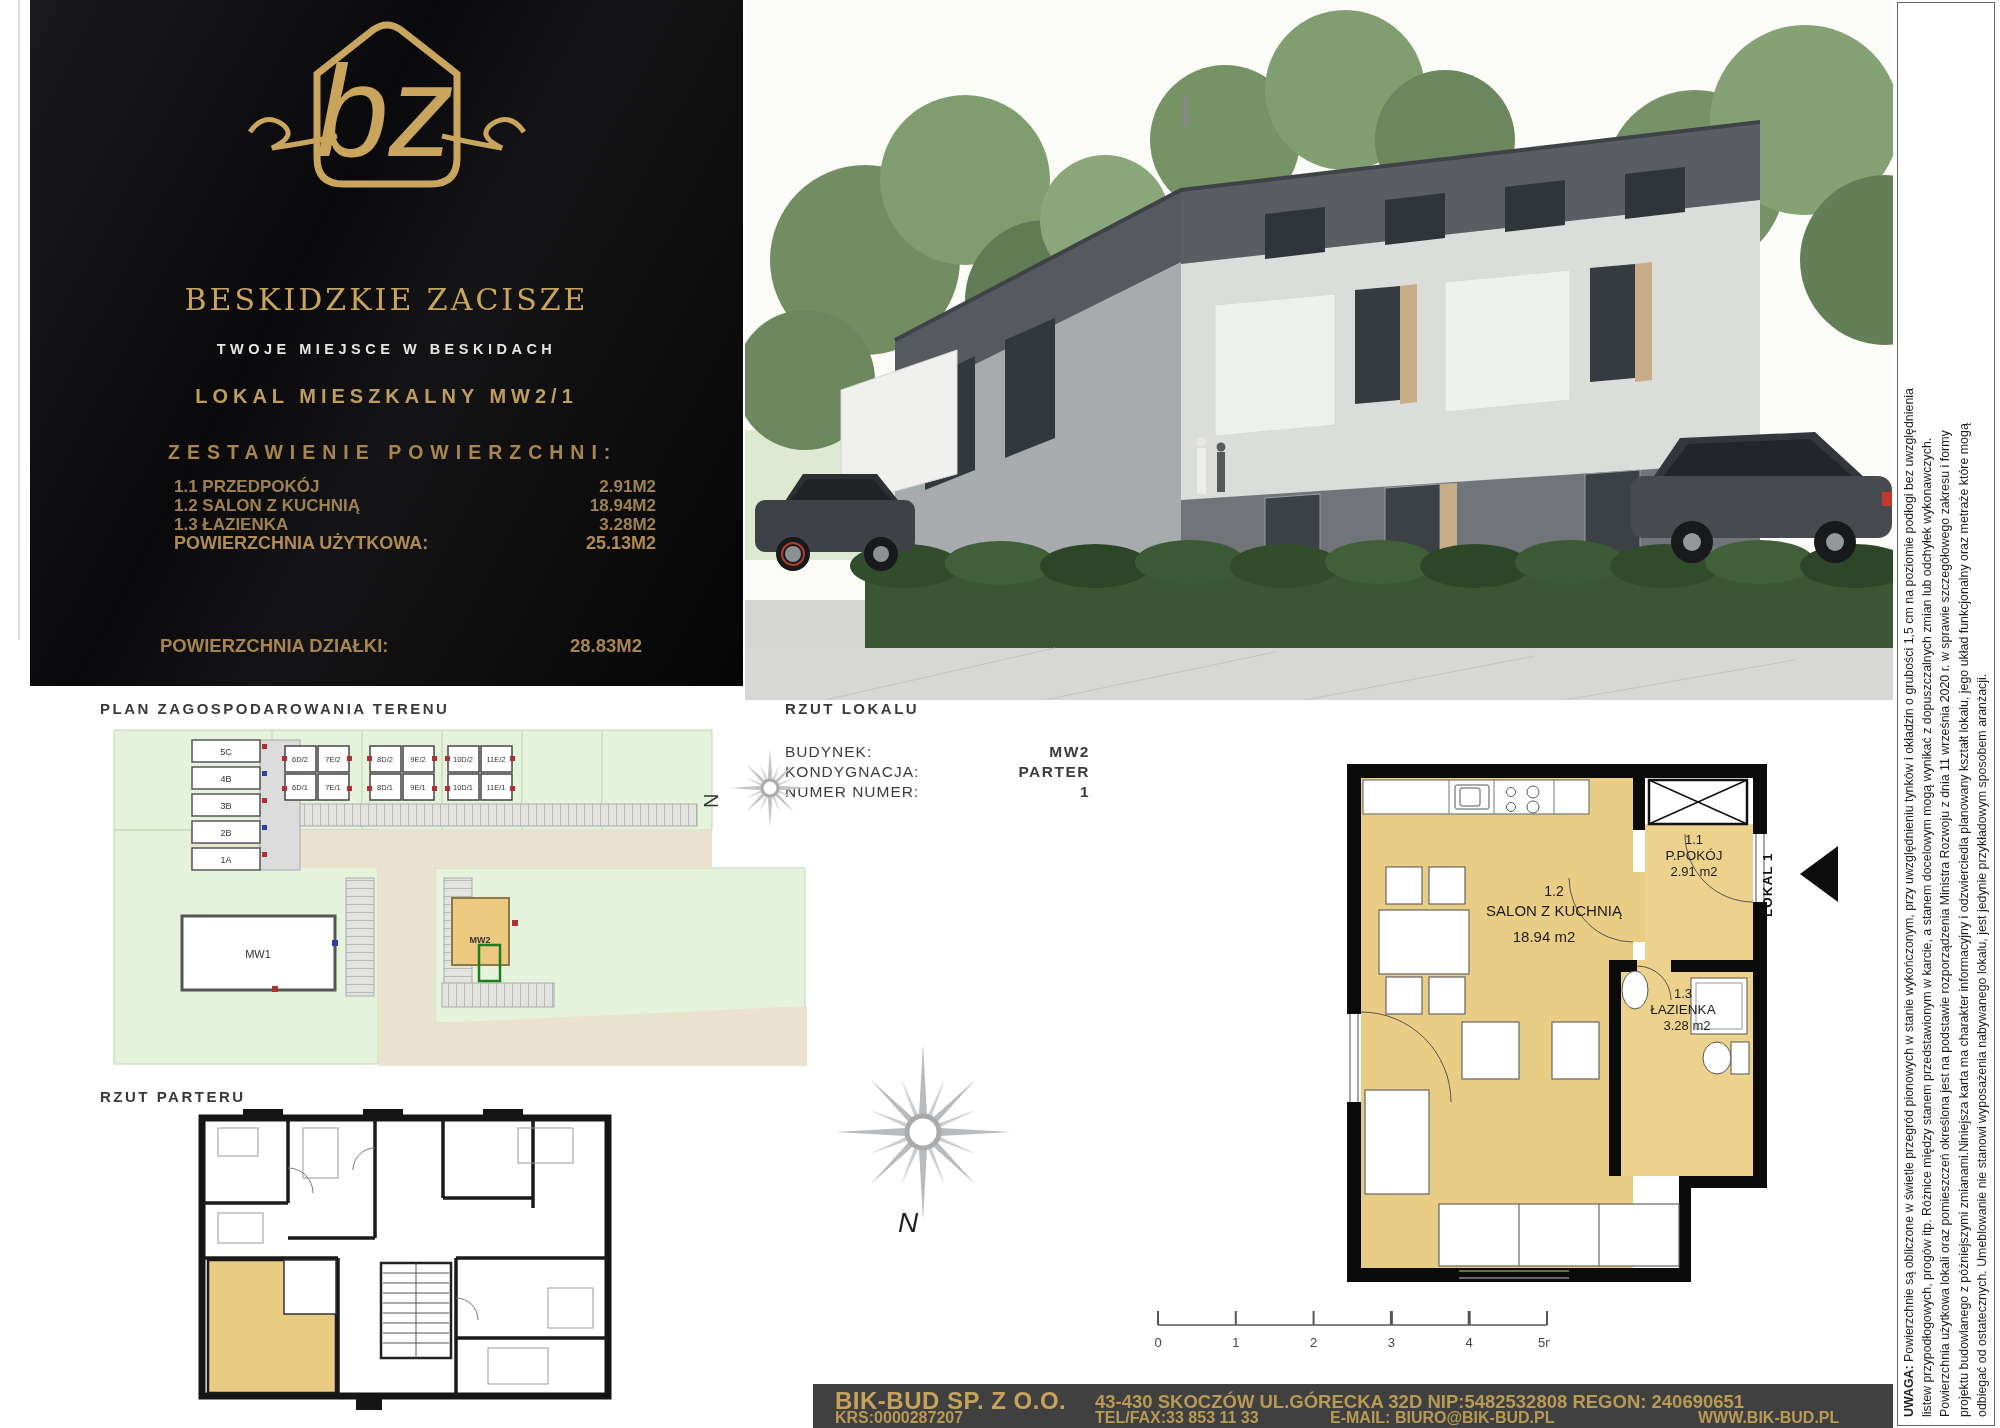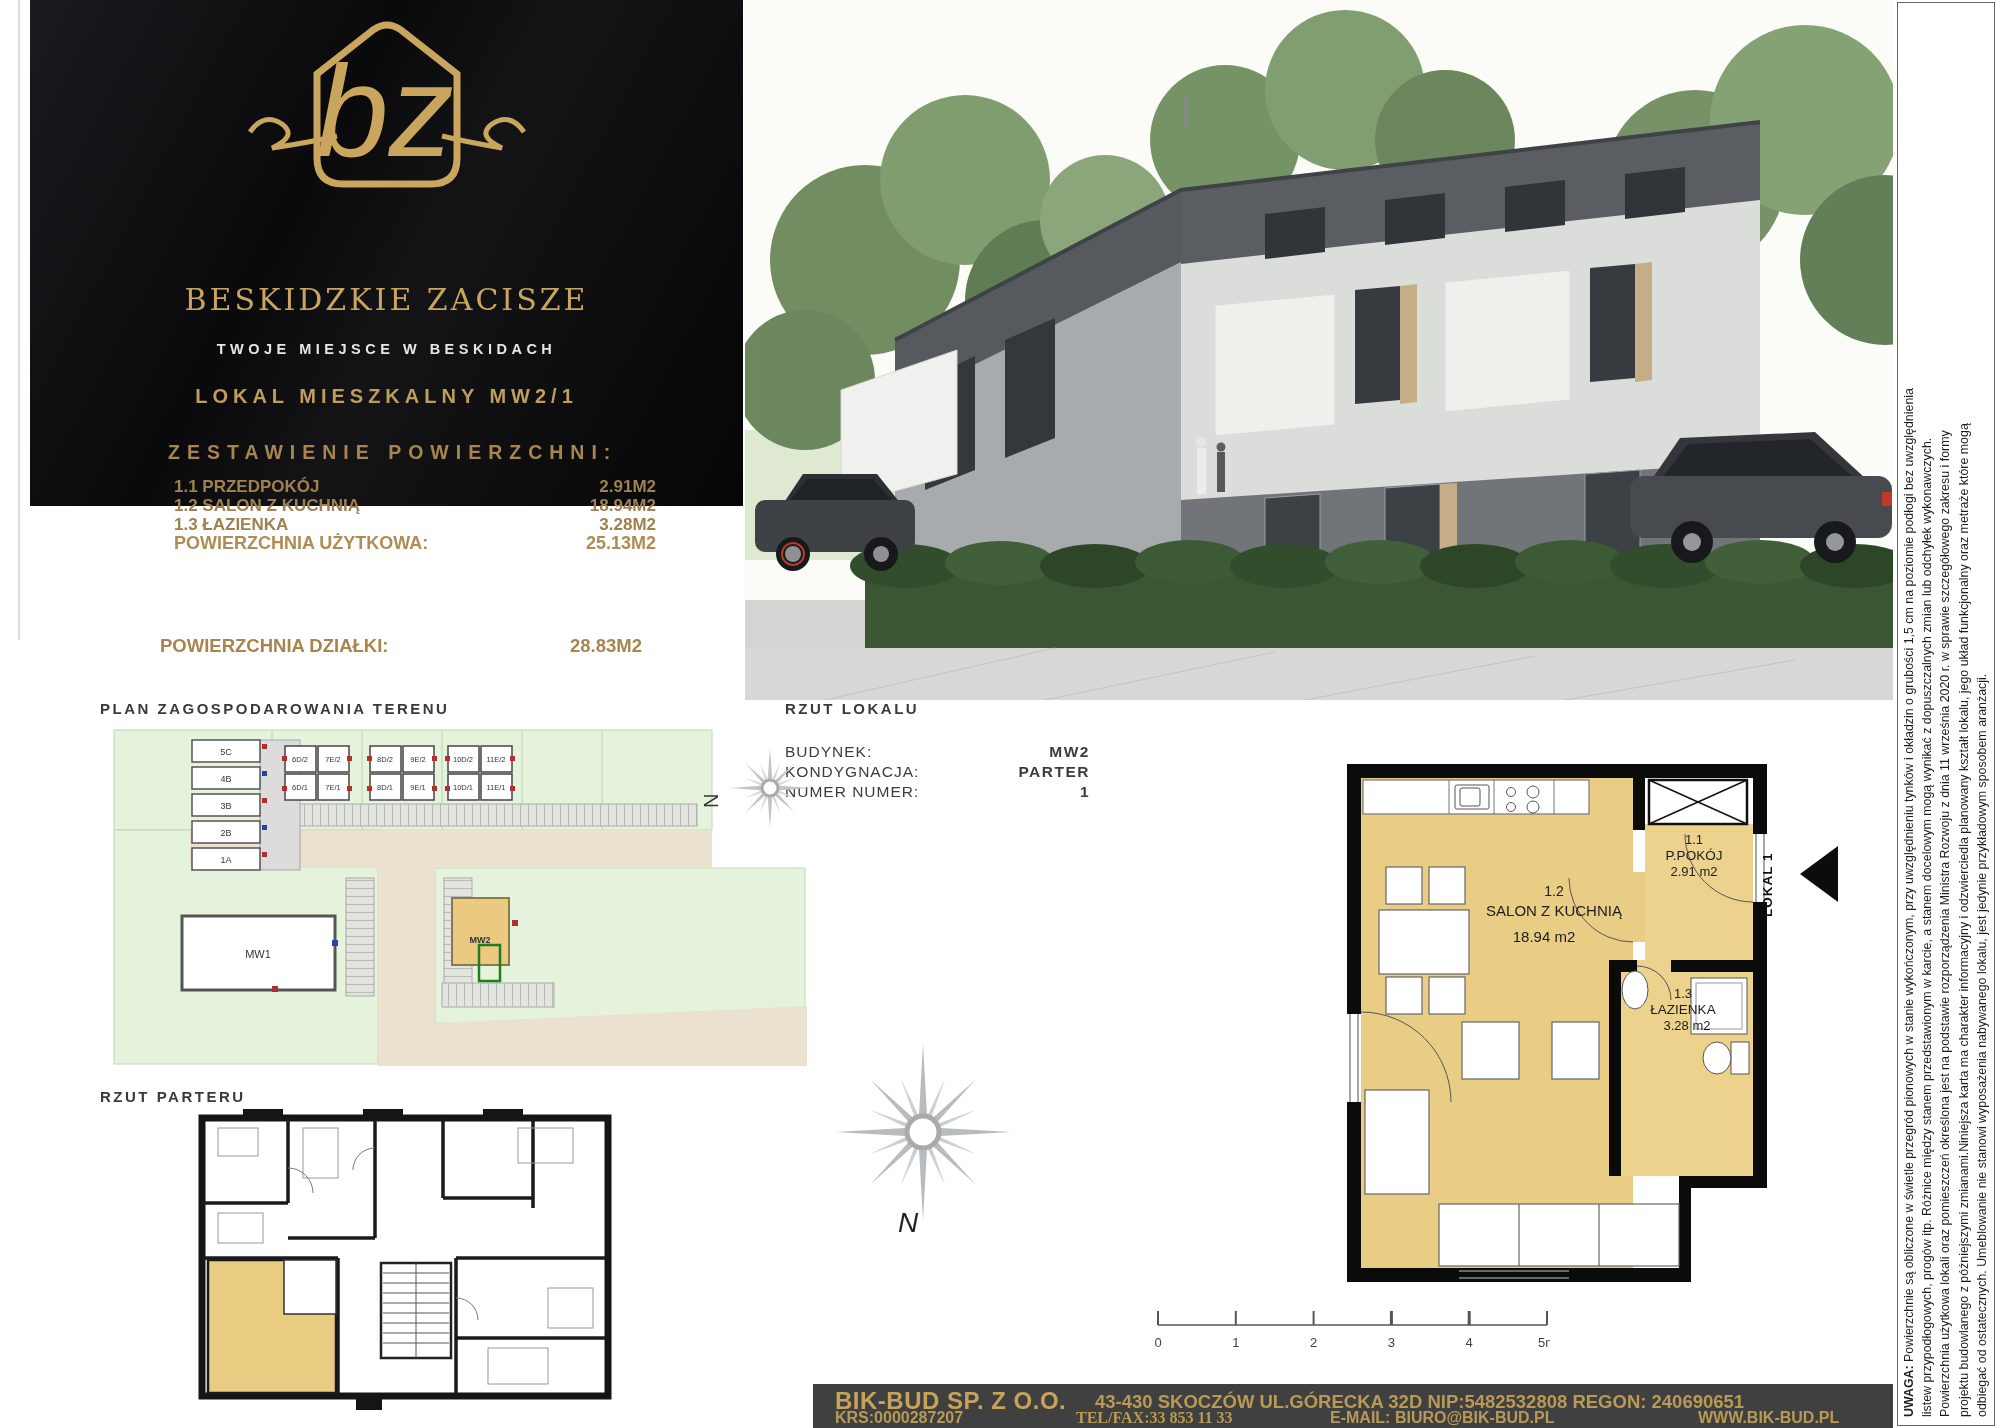--- a/index.html
+++ b/index.html
@@ -1,20 +1,20 @@
 <!DOCTYPE html>
 <html><head>
 <meta charset="utf-8">
 <style>
   html,body{margin:0;padding:0;background:#fff;}
   #page{position:relative;width:2000px;height:1428px;overflow:hidden;background:#fff;
         font-family:"Liberation Sans",sans-serif;}
   .abs{position:absolute;}
   
-  #brand-panel{left:30px;top:0;width:713px;height:506px;
+  #brand-panel{left:30px;top:0;width:713px;height:686px;
     background:linear-gradient(118deg,#1a1a1e 0%,#0a0a0c 38%,#141416 55%,#060607 100%);}
   .brand-name{width:100%;text-align:center;color:#c9a55e;font-family:"DejaVu Serif",serif;
     font-size:30px;letter-spacing:3px;}
   .brand-tagline{width:100%;text-align:center;color:#e6e6e6;font-size:14.5px;font-weight:bold;letter-spacing:4.5px;}
   .brand-unit{width:100%;text-align:center;color:#bf9d5e;font-size:20px;font-weight:bold;letter-spacing:5px;margin-top:16px;}
   .area-heading{color:#a8854f;font-size:19.5px;font-weight:bold;letter-spacing:7px;}
   .arow{display:flex;justify-content:space-between;color:#9f8150;font-weight:bold;font-size:17px;line-height:19px;}
   .arow.total{font-size:18px;color:#b08c54;}
   .arow.plot{font-size:18.5px;color:#a8854f;}
   
@@ -521,21 +521,21 @@
       <text x="236.4" y="42">3</text>
       <text x="314.2" y="42">4</text>
       <text x="392" y="42">5m</text>
     </g>
   </svg>
 
   <div id="footer" class="abs">
     <span class="abs co">BIK-BUD SP. Z O.O.</span>
     <span class="abs ad">43-430 SKOCZÓW UL.GÓRECKA 32D NIP:5482532808 REGON: 240690651</span>
     <span class="abs l2" style="left:22px;">KRS:0000287207</span>
-    <span class="abs l2" style="left:263px;font-family:Liberation Serif, serif;">TEL/FAX:33 853 11 33</span>
+    <span class="abs l2" style="left:282px;">TEL/FAX:33 853 11 33</span>
     <span class="abs l2" style="left:517px;">E-MAIL: BIURO@BIK-BUD.PL</span>
     <span class="abs l2" style="left:885px;">WWW.BIK-BUD.PL</span>
   </div>
 
   <div id="disclaimer" class="abs">
     <div>
       <b>UWAGA:</b><span> Powierzchnie są obliczone w świetle przegród pionowych w stanie wykończonym, przy uwzględnieniu tynków i okładzin o grubości 1,5 cm na poziomie podłogi bez uwzględnienia</span>
     </div>
     <div>listew przypodłogowych, progów itp. Różnice między stanem przedstawionym w karcie, a stanem docelowym mogą wynikać z dopuszczalnych zmian lub odchyłek wykonawczych.</div>
     <div>Powierzchnia użytkowa lokali oraz pomieszczeń określona jest na podstawie rozporządzenia Ministra Rozwoju z dnia 11 września 2020 r. w sprawie szczegółowego zakresu i formy</div>

